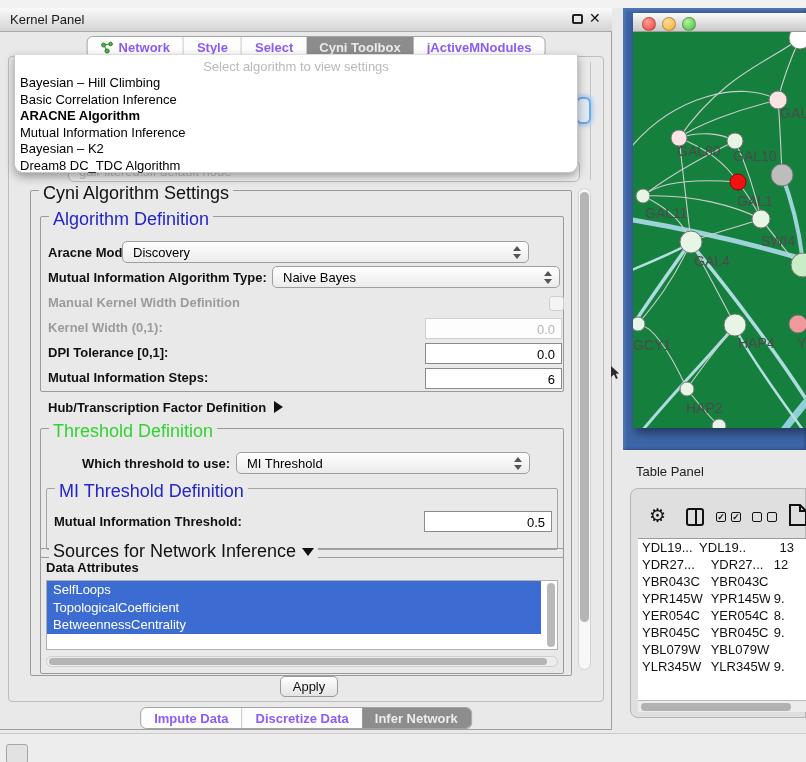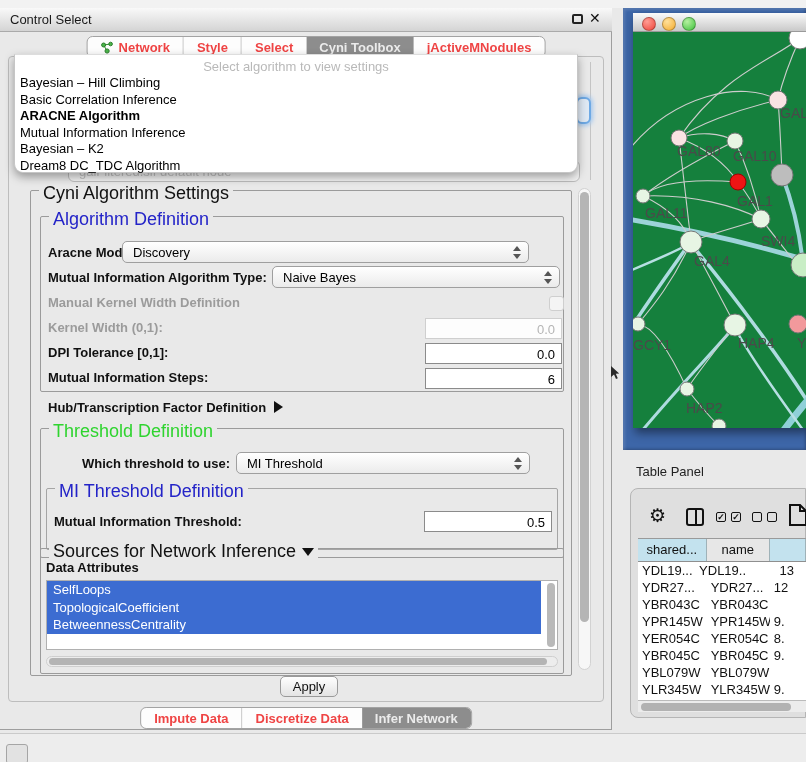--- a/index.html
+++ b/index.html
@@ -16,21 +16,21 @@
   #cp-titlebar{left:0;top:8px;width:612px;height:24px;
                background:linear-gradient(#f9f9f9,#d4d4d4);border-bottom:1px solid #aaa;}
   #cp-title{left:10px;top:12px;font-size:13px;color:#1a1a1a;}
   #cp-float{left:572px;top:14px;width:11px;height:10px;border:2px solid #222;border-radius:2px;background:transparent;}
   #cp-close{left:589px;top:10px;font-size:14px;font-weight:bold;color:#111;font-family:"DejaVu Sans",sans-serif;}
 
   
   .tabbar{display:flex;height:22px;background:#fdfdfd;border:1px solid #a3a3a3;
           border-radius:6px;overflow:hidden;align-items:stretch;}
   .tab{display:flex;align-items:center;gap:5px;padding:0 13px;font-weight:bold;font-size:13px;
-       color:#ef4444;border-left:1px solid #c9c9c9;white-space:nowrap;}
+       color:#8b5cf6;border-left:1px solid #c9c9c9;white-space:nowrap;}
   .tab:first-child{border-left:none;}
   .tab.sel{background:#8d8d8d;color:#ececec;border-left:none;}
   .tab.sel + .tab{border-left:none;}
   #cp-tabs{left:316px;top:36px;transform:translateX(-50%);}
   #cp-bottom-tabs{left:306px;top:707px;transform:translateX(-50%);}
 
   
   #cp-inner{left:8px;top:56px;width:596px;height:646px;background:#e9e9e9;
             border:1px solid #bdbdbd;border-radius:4px;}
   #bg-edge{left:590px;top:62px;width:1px;height:118px;background:#c4c4c4;}
@@ -144,21 +144,21 @@
   #bottom-strip{left:0;top:733px;width:806px;height:29px;background:#ededed;border-top:1px solid #cacaca;}
   #mini-btn{left:6px;top:744px;width:22px;height:20px;background:#e2e2e2;border:1px solid #a5a5a5;border-radius:3px;}
 </style>
 </head>
 <body>
 
 <div class="abs" id="top-strip"></div>
 
 <div class="abs" id="cp-window"></div>
 <div class="abs" id="cp-titlebar"></div>
-<div class="abs" id="cp-title">Control Select</div>
+<div class="abs" id="cp-title">Kernel Panel</div>
 <div class="abs" id="cp-float"></div>
 <div class="abs" id="cp-close">✕</div>
 
 <div class="abs tabbar" id="cp-tabs">
     <div class="tab">
       <span style="display: flex;">
         <svg width="13" height="13" viewBox="0 0 13 13">
           <line x1="3" y1="4" x2="10" y2="3" stroke="#2e8b2e"></line>
           <line x1="3" y1="4" x2="6.5" y2="10" stroke="#2e8b2e"></line>
           <circle cx="3" cy="4" r="2" fill="#49b649" stroke="#2e7d2e"></circle>
@@ -374,25 +374,20 @@
 <span class="abs cb" style="left:716px;top:512px;">✓</span>
 <span class="abs cb" style="left:731px;top:512px;">✓</span>
 <span class="abs cb" style="left:752px;top:512px;"></span>
 <span class="abs cb" style="left:767px;top:512px;"></span>
 <svg class="abs" id="doc-ico" width="20" height="24">
   <path d="M2,2 h10 l6,6 v14 h-16 z" fill="none" stroke="#111" stroke-width="2"></path>
   <path d="M12,2 v6 h6" fill="none" stroke="#111" stroke-width="2"></path>
 </svg>
 
 <div class="abs" id="tbl">
-  <div class="tbl-head" id="tbl-head">
-      <div class="th hl" style="width: 72px;">shared...</div>
-      <div class="th" style="width: 66px;">name</div>
-      <div class="th hl" style="width: 38px;"></div>
-    </div>
   <div class="tbl-rows" id="tbl-rows">
       <div class="tr">
         <div class="td" style="width: 72px;">YDL19...</div>
         <div class="td" style="width: 66px;">YDL19...</div>
         <div class="td" style="width: 38px; margin-left: 28px;">13</div>
       </div>
       <div class="tr">
         <div class="td" style="width: 72px;">YDR27...</div>
         <div class="td" style="width: 66px;">YDR27...</div>
         <div class="td" style="width: 38px;">12</div>

